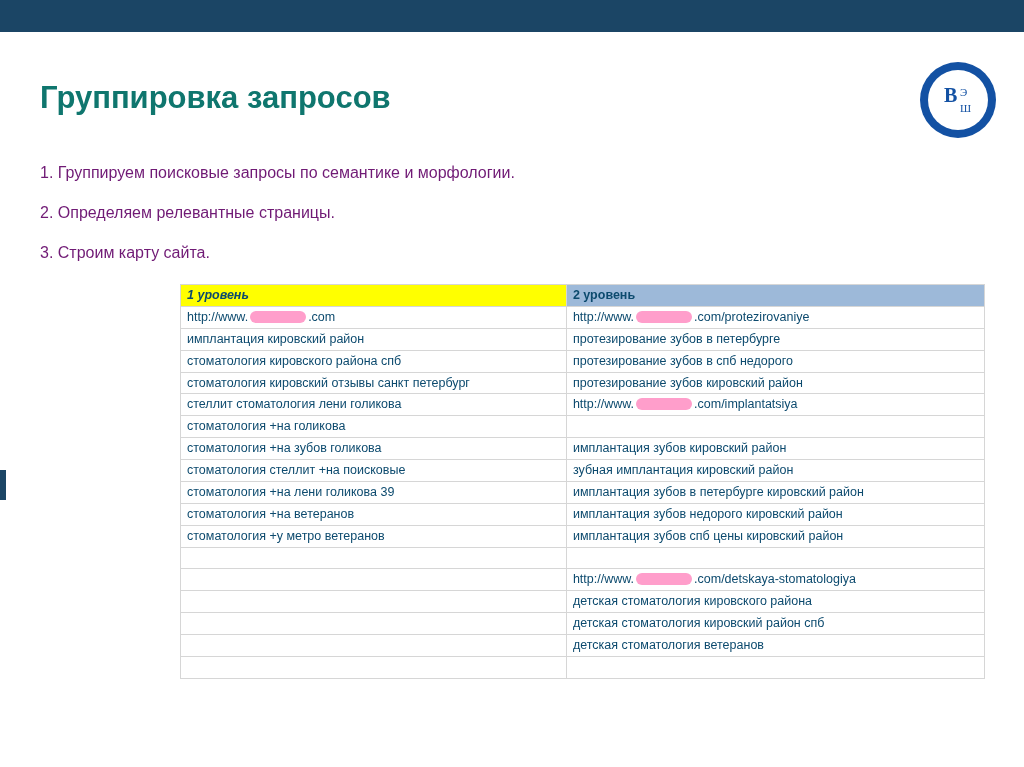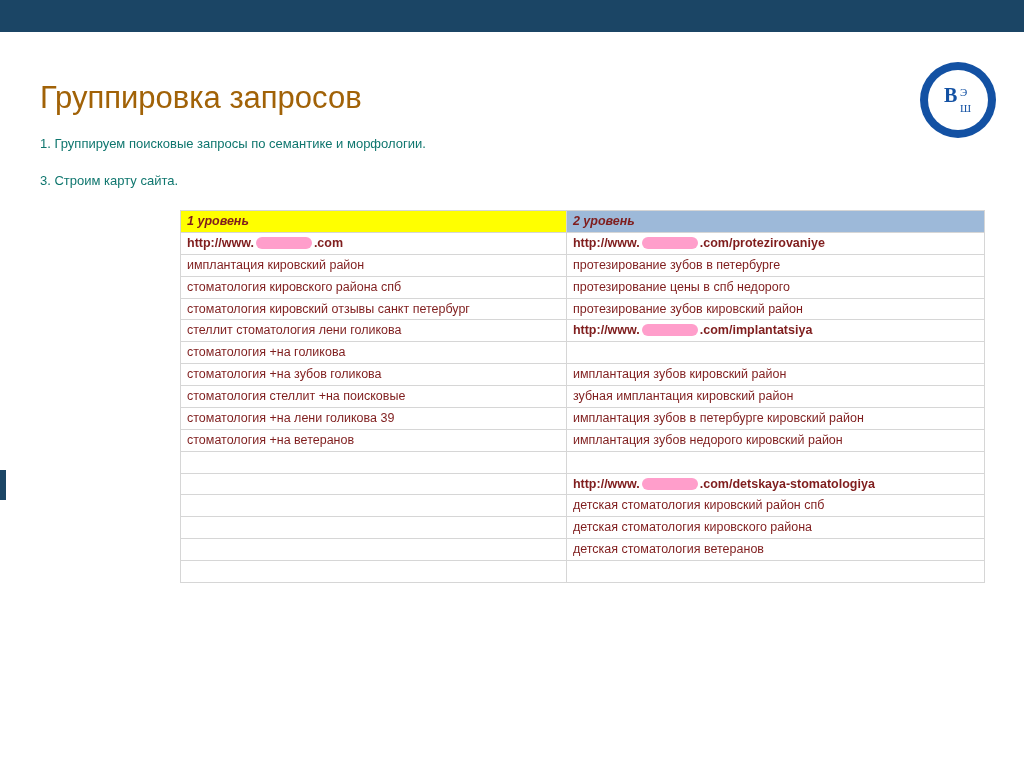--- a/index.html
+++ b/index.html
@@ -16,48 +16,48 @@
     display: flex; align-items: center; justify-content: center;
   }
   .logo-inner {
     width: 60px; height: 60px; border-radius: 50%;
     background:#fff;
     display:flex; align-items:center; justify-content:center;
   }
   .logo-inner svg { width: 44px; height: 44px; }
 
   .content { padding: 48px 40px 0 40px; position: relative; }
-  h1 { font-size: 31px; font-weight: 400; color: #a16207; margin-bottom: 20px; }
-  .steps p { font-size: 13px; color: #0f766e; margin-bottom: 22px; }
+  h1 { font-size: 31px; font-weight: 700; color: #0f766e; margin-bottom: 48px; }
+  .steps p { font-size: 16px; color: #701a75; margin-bottom: 22px; }
 
   .sidebar-tick {
     position: absolute;
     left: 0; top: 470px;
     width: 6px; height: 30px;
     background: #1b4565;
   }
 
   .table-wrap { margin: 8px 0 0 140px; width: 805px; }
   table { border-collapse: collapse; width: 100%; table-layout: fixed; }
   td {
     border: 1px solid #d6d6d6;
     padding: 2px 6px;
     font-size: 12.5px;
     line-height: 1.35;
-    color: #7f1d1d;
+    color: #0c4a6e;
     height: 19px;
     vertical-align: middle;
     background: #fff;
     position: relative;
     white-space: nowrap;
     overflow: hidden;
   }
   td.hdr-l { background: #ffff00; font-style: italic; font-weight: bold; }
-  td.hdr-r { background: #9db9d9; font-style: italic; font-weight: bold; }
-  td.url { font-weight: bold; }
+  td.hdr-r { background: #9db9d9; font-weight: bold; }
+  td.url { font-weight: normal; }
   td.empty { color: transparent; }
 
   .redact {
     display: inline-block;
     width: 56px; height: 12px;
     background: #ff9ecb;
     border-radius: 6px;
     vertical-align: -2px;
     margin: 0 2px;
   }
@@ -77,20 +77,21 @@
   </div>
 </div>
 
 <div class="sidebar-tick"></div>
 
 <div class="content">
   <h1>Группировка запросов</h1>
 
   <div class="steps">
     <p>1. Группируем поисковые запросы по семантике и морфологии.</p>
+    <p>2. Определяем релевантные страницы.</p>
     <p>3. Строим карту сайта.</p>
   </div>
 
   <div class="table-wrap">
     <table>
       <colgroup>
           <col style="width:48%">
           <col style="width:52%">
         </colgroup>
       <tbody id="tbody">
@@ -101,21 +102,21 @@
           <tr>
             <td class="url">http://www.<span class="redact"></span>.com</td>
             <td class="url">http://www.<span class="redact"></span>.com/protezirovaniye</td>
           </tr>
           <tr>
             <td>имплантация кировский район</td>
             <td>протезирование зубов в петербурге</td>
           </tr>
           <tr>
             <td>стоматология кировского района спб</td>
-            <td>протезирование цены в спб недорого</td>
+            <td>протезирование зубов в спб недорого</td>
           </tr>
           <tr>
             <td>стоматология кировский отзывы санкт петербург</td>
             <td>протезирование зубов кировский район</td>
           </tr>
           <tr>
             <td>стеллит стоматология лени голикова</td>
             <td class="url">http://www.<span class="redact"></span>.com/implantatsiya</td>
           </tr>
           <tr>
@@ -132,34 +133,38 @@
           </tr>
           <tr>
             <td>стоматология +на лени голикова 39</td>
             <td>имплантация зубов в петербурге кировский район</td>
           </tr>
           <tr>
             <td>стоматология +на ветеранов</td>
             <td>имплантация зубов недорого кировский район</td>
           </tr>
           <tr>
+            <td>стоматология +у метро ветеранов</td>
+            <td>имплантация зубов спб цены кировский район</td>
+          </tr>
+          <tr>
             <td class="empty">&nbsp;</td>
             <td class="empty">&nbsp;</td>
           </tr>
           <tr>
             <td class="empty">&nbsp;</td>
             <td class="url">http://www.<span class="redact"></span>.com/detskaya-stomatologiya</td>
           </tr>
           <tr>
             <td class="empty">&nbsp;</td>
-            <td>детская стоматология кировский район спб</td>
+            <td>детская стоматология кировского района</td>
           </tr>
           <tr>
             <td class="empty">&nbsp;</td>
-            <td>детская стоматология кировского района</td>
+            <td>детская стоматология кировский район спб</td>
           </tr>
           <tr>
             <td class="empty">&nbsp;</td>
             <td>детская стоматология ветеранов</td>
           </tr>
           <tr>
             <td class="empty">&nbsp;</td>
             <td class="empty">&nbsp;</td>
           </tr>
         </tbody>

